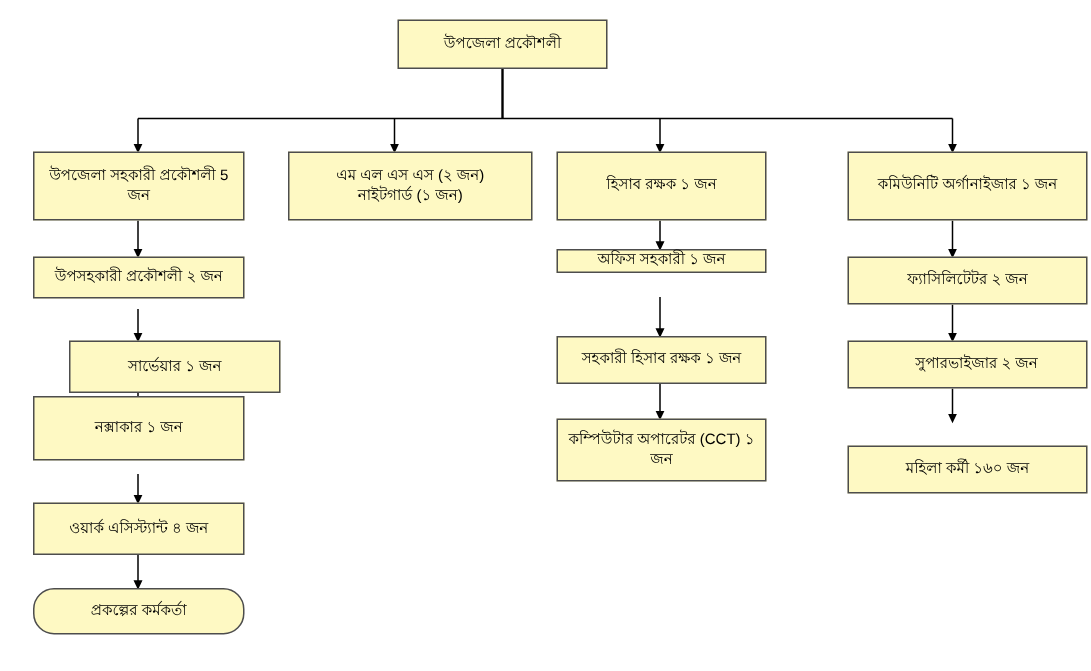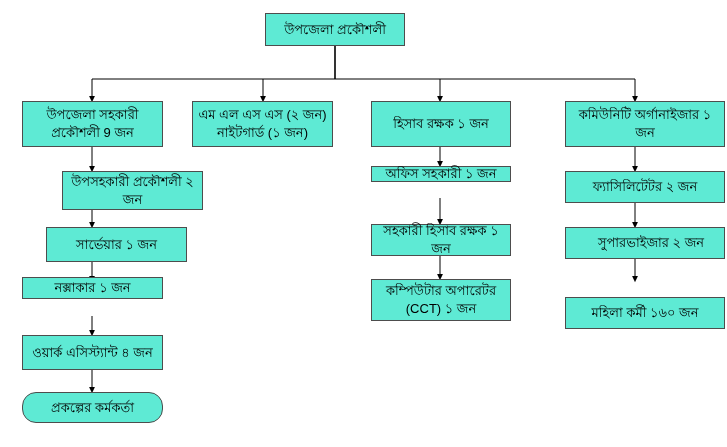--- a/index.html
+++ b/index.html
@@ -31,55 +31,55 @@
     top: 0;
     width: 727px;
     height: 447px;
     pointer-events: none;
   }
 
   .node {
     position: absolute;
     box-sizing: border-box;
     border: 1px solid #4d4d4d;
-    background: #5eead4;
+    background: #fef9c3;
     display: flex;
     align-items: center;
     justify-content: center;
     text-align: center;
     line-height: 1.35;
-    font-size: 13px;
+    font-size: 10px;
     padding: 2px 4px;
   }
 
   .node-label {
     display: block;
     width: 100%;
     white-space: pre-line;
   }
 
   
   .root-node {
     left: 265px;
     top: 13px;
     width: 140px;
     height: 33px;
   }
 
   
   .c1 { left: 22px;  width: 141px; }
-  .c2 { left: 192px; width: 141px; }
+  .c2 { left: 192px; width: 163px; }
   .c3 { left: 371px; width: 140px; }
   .c4 { left: 565px; width: 160px; }
 
   .r1-tall { top: 101px; height: 46px; }
   .r1      { top: 101px; height: 46px; }
-  .r2      { top: 171px; height: 39px; margin-left: 40px; }
+  .r2      { top: 171px; height: 28px; }
   .r3      { top: 227px; height: 35px; margin-left: 24px; }
-  .r4      { top: 277px; height: 22px; }
+  .r4      { top: 264px; height: 43px; }
   .r5      { top: 335px; height: 35px; }
   .r6      { top: 392px; height: 31px; border-radius: 14px; }
 
   .c3-r2 { top: 166px; height: 16px; }
   .c3-r3 { top: 224px; height: 32px; }
   .c3-r4 { top: 279px; height: 42px; }
 
   .c4-r2 { top: 171px; height: 32px; }
   .c4-r3 { top: 227px; height: 32px; padding-left: 16px; }
   .c4-r4 { top: 297px; height: 32px; }
@@ -118,21 +118,21 @@
     <line x1="635" y1="147" x2="635" y2="169" stroke="#000000" stroke-width="1" marker-end="url(#arrow)"></line>
     <line x1="635" y1="203" x2="635" y2="225" stroke="#000000" stroke-width="1" marker-end="url(#arrow)"></line>
     <line x1="635" y1="259" x2="635" y2="279" stroke="#000000" stroke-width="1" marker-end="url(#arrow)"></line>
   </svg>
 
   <div class="node root-node">
     <span class="node-label">উপজেলা প্রকৌশলী</span>
   </div>
 
   <div class="node c1 r1-tall">
-    <span class="node-label">উপজেলা সহকারী প্রকৌশলী 9 জন</span>
+    <span class="node-label">উপজেলা সহকারী প্রকৌশলী 5 জন</span>
   </div>
   <div class="node c1 r2">
     <span class="node-label">উপসহকারী প্রকৌশলী ২ জন</span>
   </div>
   <div class="node c1 r3">
     <span class="node-label">সার্ভেয়ার  ১ জন</span>
   </div>
   <div class="node c1 r4">
     <span class="node-label">নক্সাকার  ১ জন</span>
   </div>

